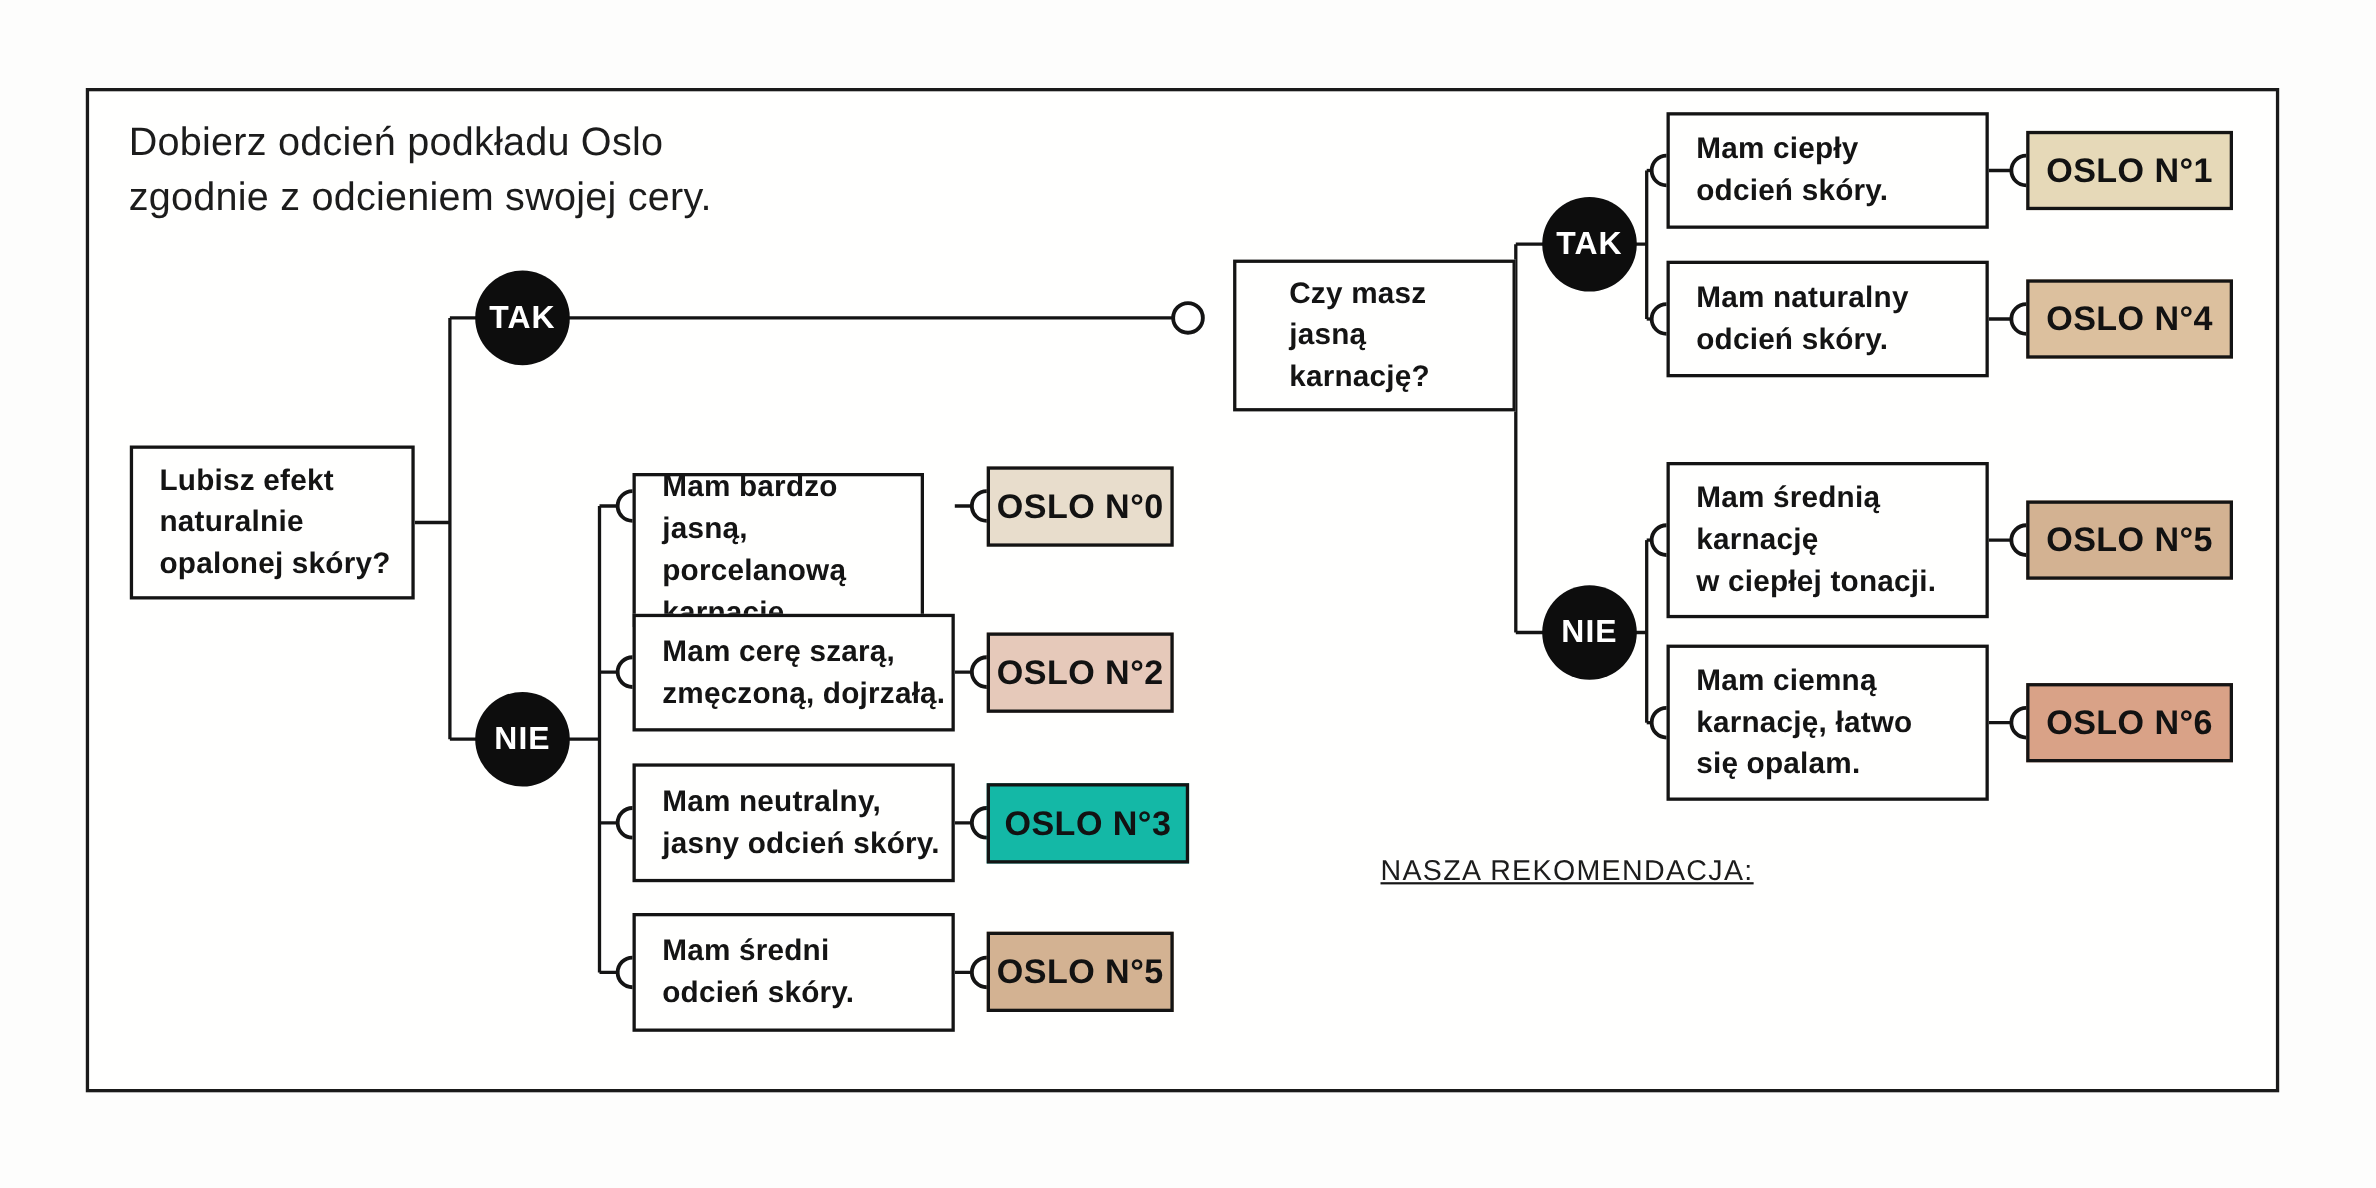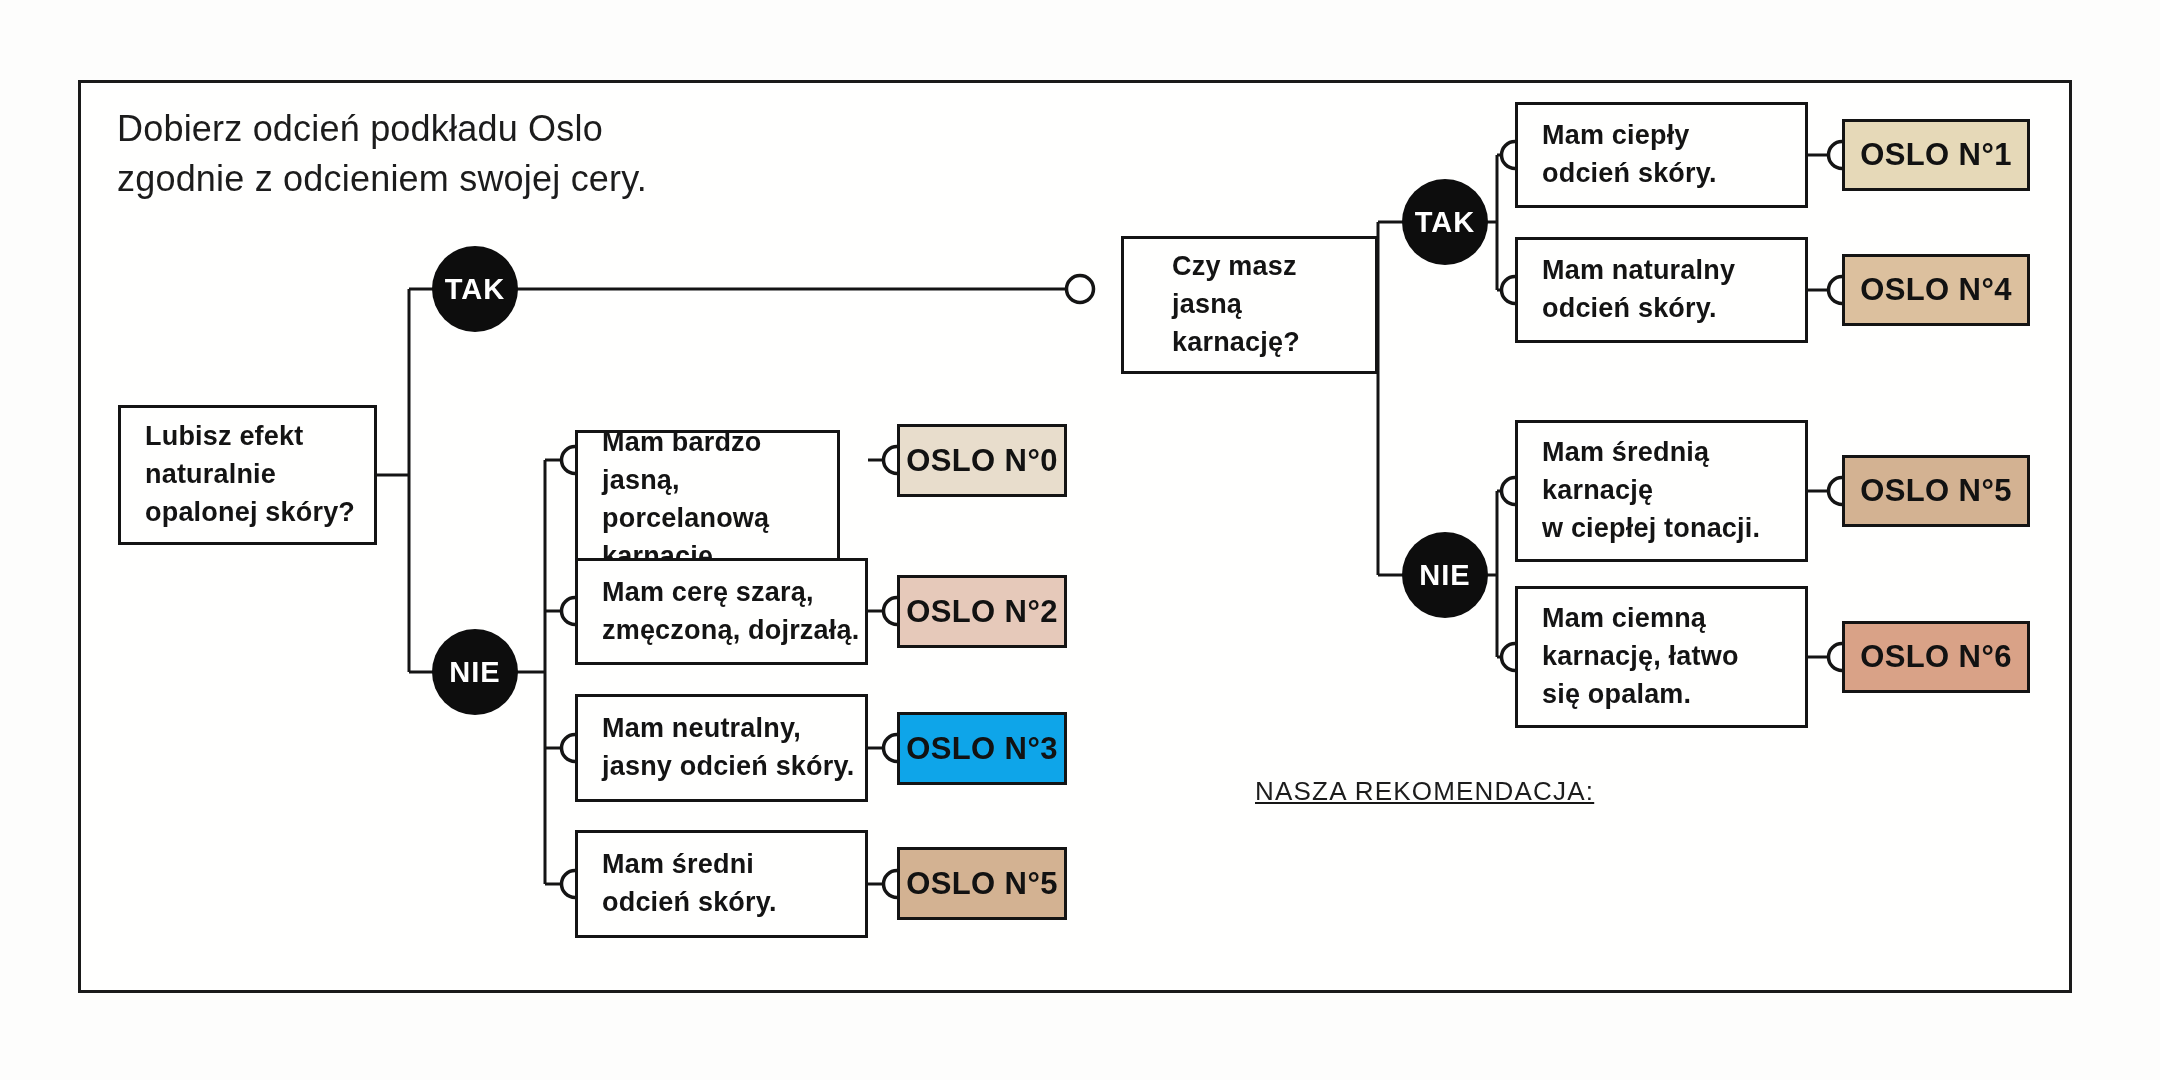--- a/index.html
+++ b/index.html
@@ -126,21 +126,21 @@
     <span>Mam średni
 odcień skóry.</span>
   </div>
 
   <div class="swatch" style="left: 897px; top: 424px; width: 170px; height: 73px; background-color: rgb(232, 221, 204);">
     <span>OSLO N°0</span>
   </div>
   <div class="swatch" style="left: 897px; top: 575px; width: 170px; height: 73px; background-color: rgb(230, 201, 186);">
     <span>OSLO N°2</span>
   </div>
-  <div class="swatch" style="left: 897px; top: 712px; width: 170px; height: 73px; background-color: #0ea5e9;">
+  <div class="swatch" style="left: 897px; top: 712px; width: 184px; height: 73px; background-color: #14b8a6;">
     <span>OSLO N°3</span>
   </div>
   <div class="swatch" style="left: 897px; top: 847px; width: 170px; height: 73px; background-color: rgb(211, 178, 146);">
     <span>OSLO N°5</span>
   </div>
 
   <div class="qbox" style="left:1515px;top:102px;width:293px;height:106px;">
     <span>Mam ciepły
 odcień skóry.</span>
   </div>

